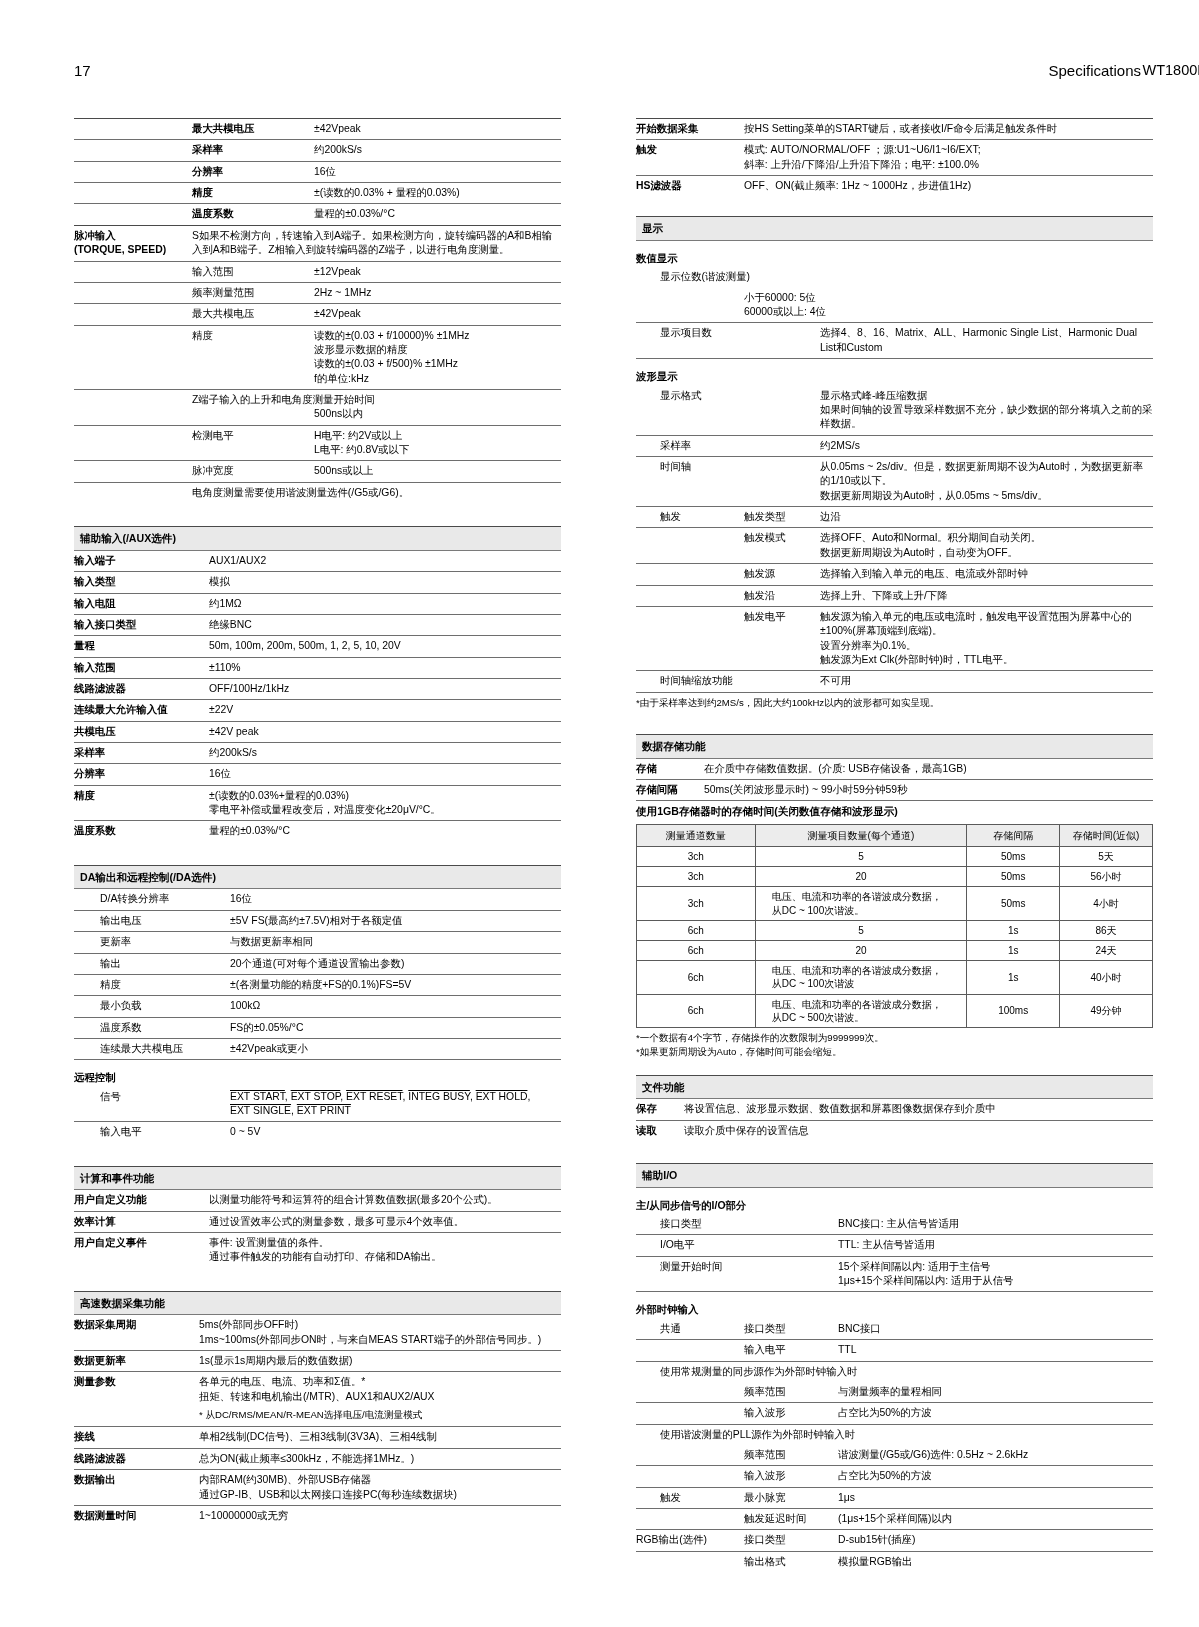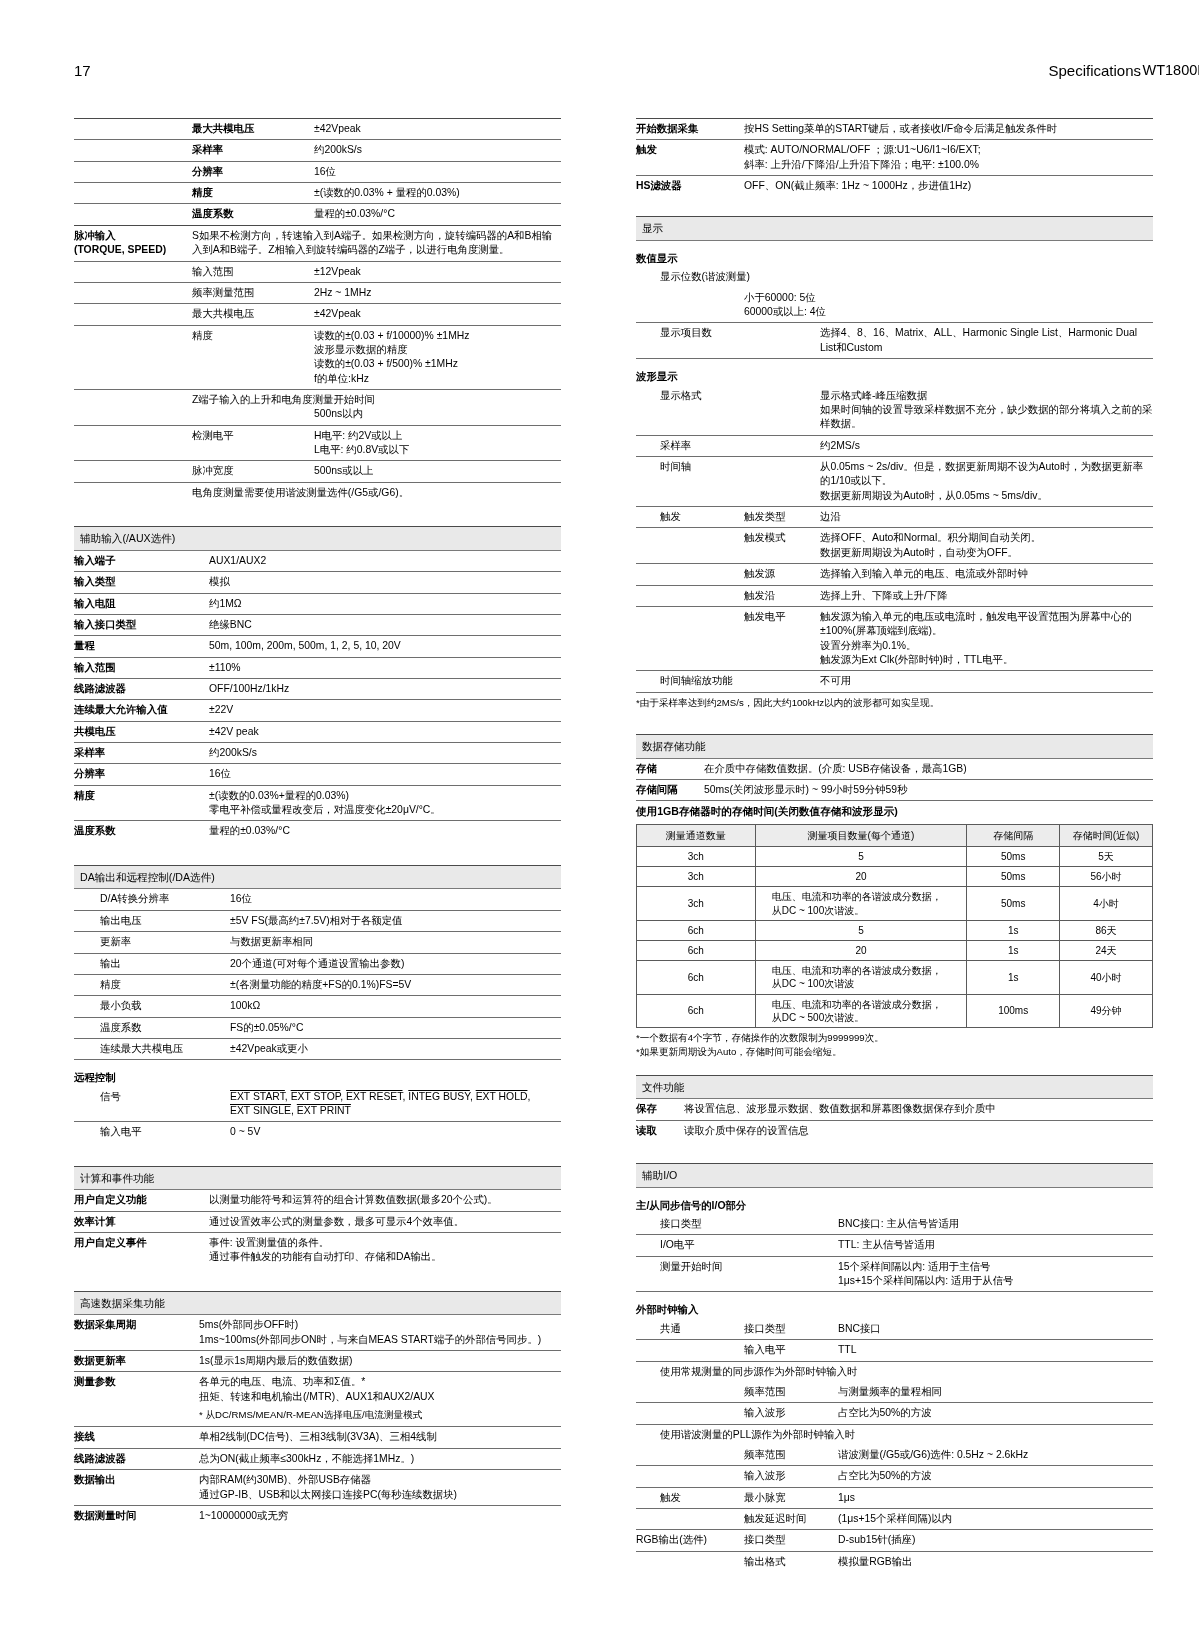--- a/index.html
+++ b/index.html
@@ -82,21 +82,21 @@
   .val  { font-weight: normal; }
 
   
   .w-outer { width: 118px; }
   .w-lab   { width: 122px; }
   .w-lab-i { width: 112px; }
 
   
   .band td {
     background: #e9e9e9;
-    font-weight: normal;
+    font-weight: bold;
     font-size: 10.6px;
     padding: 4px 0 4px 6px;
     border-top: 1.6px solid #4a4a4a;
     border-bottom: 1px solid #7a7a7a;
   }
 
   
   .sub td {
     font-weight: bold;
     padding-top: 11px;

